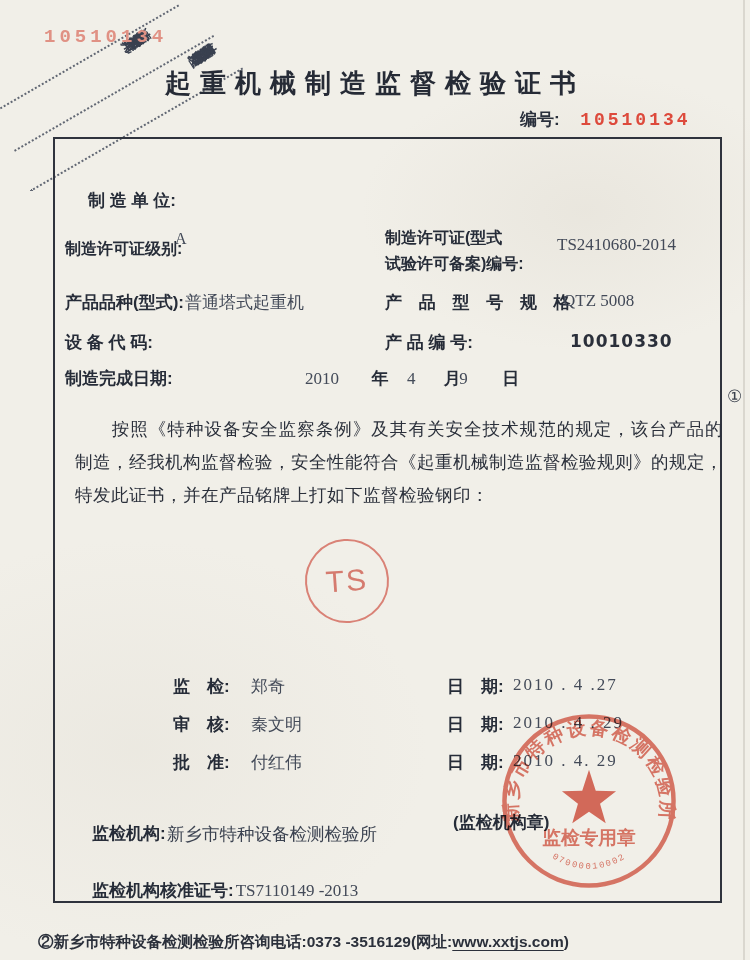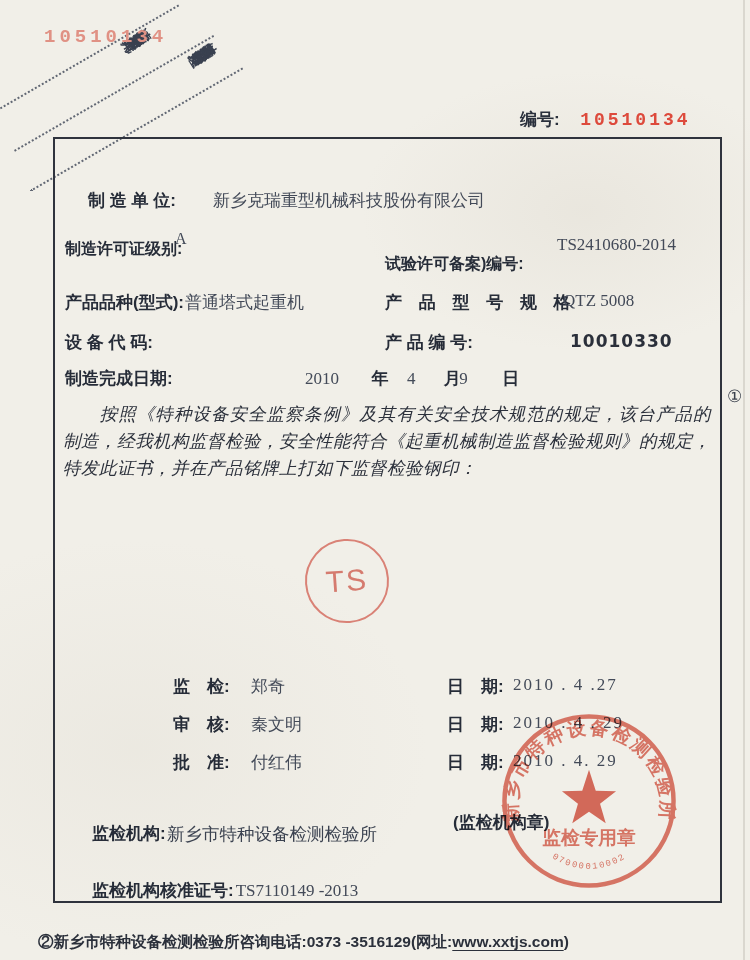--- a/index.html
+++ b/index.html
@@ -55,23 +55,23 @@
   .box{
     position:absolute;left:53px;top:137px;width:665px;height:762px;
     border:2px solid #2f333d;
   }
   .lbl{font-weight:700;color:#262c38;font-size:17px;white-space:nowrap;}
   .val{font-family:"Liberation Serif",serif;color:#434a58;font-size:17px;white-space:nowrap;}
   .abs{position:absolute;}
   .val.bold{font-family:"DejaVu Sans",sans-serif;font-weight:700;color:#2a2f3a;letter-spacing:1px;}
   .lic-lbl{line-height:26px;font-size:16px;}
   .para{
-    position:absolute;left:8px;top:262px;width:648px;margin:0;
-    font-family:"Liberation Serif",serif;font-size:17.5px;line-height:27px;
-    color:#2b303b;text-align:justify;text-indent:2.1em;letter-spacing:.5px;font-style:italic;
+    position:absolute;left:8px;top:262px;width:648px;margin:12px;
+    font-family:"Liberation Serif",serif;font-size:17.5px;line-height:33px;
+    color:#2b303b;text-align:justify;text-indent:2.1em;letter-spacing:.5px;
   }
   .ts-stamp{
     position:absolute;left:250px;top:400px;width:80px;height:80px;border-radius:50%;
     border:2.5px solid #d4675a;color:#cf5f52;display:flex;align-items:center;justify-content:center;
     font-size:30px;letter-spacing:2px;opacity:.8;transform:rotate(-4deg);
   }
   .sig-row{position:absolute;left:0;width:100%;height:24px;}
   .sig-row .role{position:absolute;left:118px;}
   .sig-row .name{position:absolute;left:196px;}
   .sig-row .dlbl{position:absolute;left:392px;}
@@ -89,33 +89,34 @@
 
 <div class="page">
 
   <div class="cut-line l1"></div>
   <div class="cut-text outer">请安装告知受理人员剪下此角</div>
   <div class="cut-line l2"></div>
   <div class="cut-text inner">缺角请不予办理安装告知受理</div>
   <div class="cut-line l3"></div>
 
   <div class="top-serial">10510134</div>
+  <div class="title">起重机械制造监督检验证书</div>
   <div class="certno">
     <span class="lbl">编号:</span>
     <span class="val">10510134</span>
   </div>
   <div class="margin-note">①</div>
 
   <div class="box">
 
     <span class="abs lbl" style="left:33px;top:50px;">制 造 单 位:</span>
-    <span class="abs val" style="left:158px;top:50px;">新乡克瑞重型机械科技股份有限公司</span>
 
     <span class="abs lbl" style="left:10px;top:100px;font-size:16px;">制造许可证级别:</span>
     <span class="abs val" style="left:120px;top:91px;font-size:16px;">A</span>
+    <span class="abs lbl lic-lbl" style="left:330px;top:86px;">制造许可证(型式</span>
     <span class="abs lbl lic-lbl" style="left:330px;top:112px;">试验许可备案)编号:</span>
     <span class="abs val" style="left:502px;top:96px;">TS2410680-2014</span>
 
     <span class="abs lbl" style="left:10px;top:152px;">产品品种(型式):</span>
     <span class="abs val" style="left:130px;top:152px;">普通塔式起重机</span>
     <span class="abs lbl" style="left:330px;top:152px;letter-spacing:6px;">产 品 型 号 规 格</span>
     <span class="abs val" style="left:508px;top:152px;">QTZ 5008</span>
 
     <span class="abs lbl" style="left:10px;top:192px;">设 备 代 码:</span>
     <span class="abs lbl" style="left:330px;top:192px;">产  品  编  号:</span>

